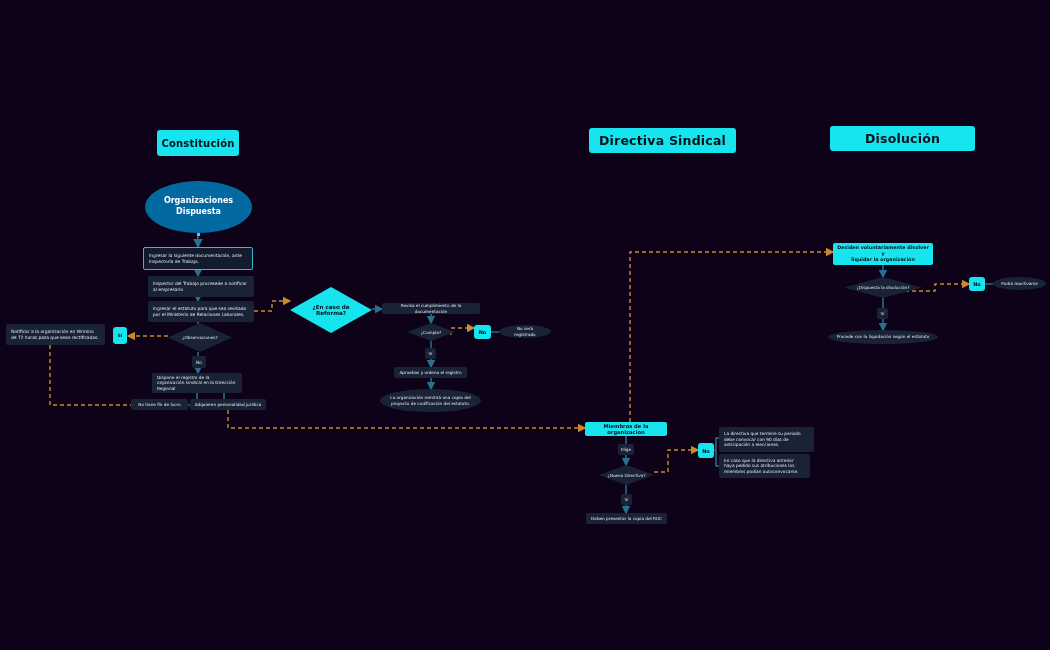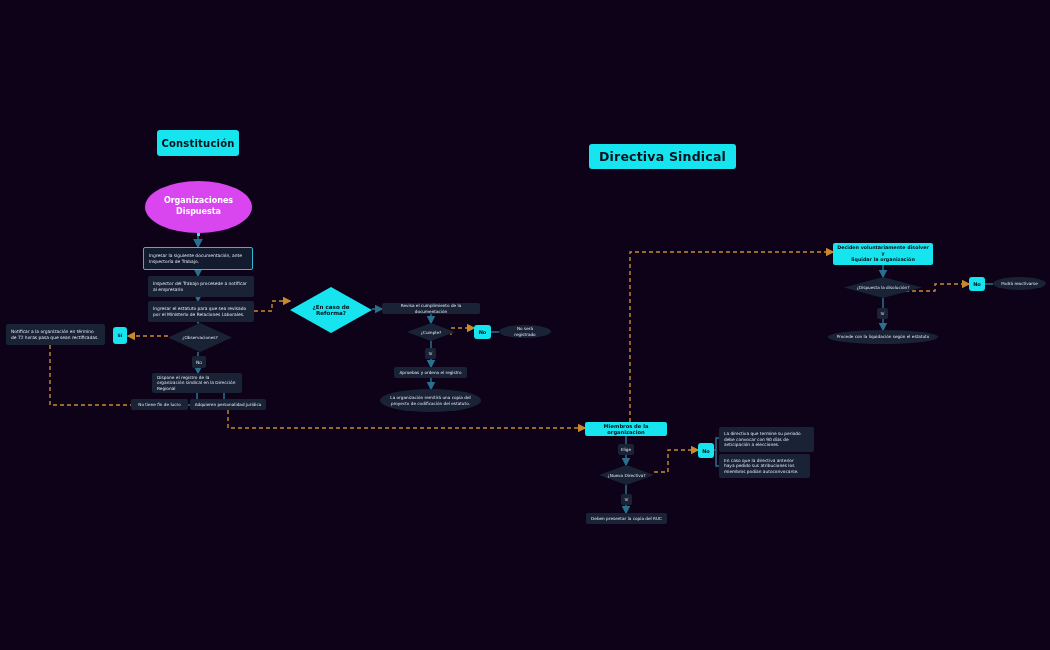--- a/index.html
+++ b/index.html
@@ -19,21 +19,21 @@
 
   
   .banner{
     background:#16e5f0;color:#05121b;
     font-weight:bold;border-radius:3px;
     letter-spacing:.2px;
   }
 
   
   .ellipse-start{
-    background:#d946ef;color:#ffffff;
+    background:#0369a1;color:#ffffff;
     border-radius:50%;font-weight:bold;line-height:1.35;align-items:center;
   }
 
   
   .rect{
     background:#1a2336;color:#dfe6f2;
     border-radius:2px;line-height:1.25;padding:3px 5px;
   }
   .rect.outlined{background:#121c2e;border:1px solid #2fb9d8;}
 
@@ -132,22 +132,25 @@
       <path d="M985,284 L993,284"></path>
     </g>
     <g stroke="#c98a2e" stroke-width="1.4" fill="none" stroke-dasharray="4,3">
       <path d="M905,291 L935,291 L935,284 L969,284" marker-end="url(#ar-d)"></path>
     </g>
   </svg>
 
   <div class="node banner" style="left:157px;top:130px;width:82px;height:26px;font-size:10px;">
     <span>Constitución</span>
   </div>
-  <div class="node banner" style="left:589px;top:144px;width:147px;height:25px;font-size:12.5px;">
+  <div class="node banner" style="left:589px;top:128px;width:147px;height:25px;font-size:12.5px;">
     <span>Directiva Sindical</span>
+  </div>
+  <div class="node banner" style="left:830px;top:126px;width:145px;height:25px;font-size:12.5px;">
+    <span>Disolución</span>
   </div>
 
   <div class="node ellipse-start" style="left:145px;top:181px;width:107px;height:52px;font-size:8px;flex-direction:column;">
     <span>Organizaciones</span>
     <span>Dispuesta</span>
   </div>
 
   <div class="node rect outlined" style="left:143px;top:247px;width:110px;height:23px;font-size:4.4px;justify-content:flex-start;text-align:left;">
     <span>Ingresar la siguiente documentación, ante Inspectoría de Trabajo.</span>
   </div>

